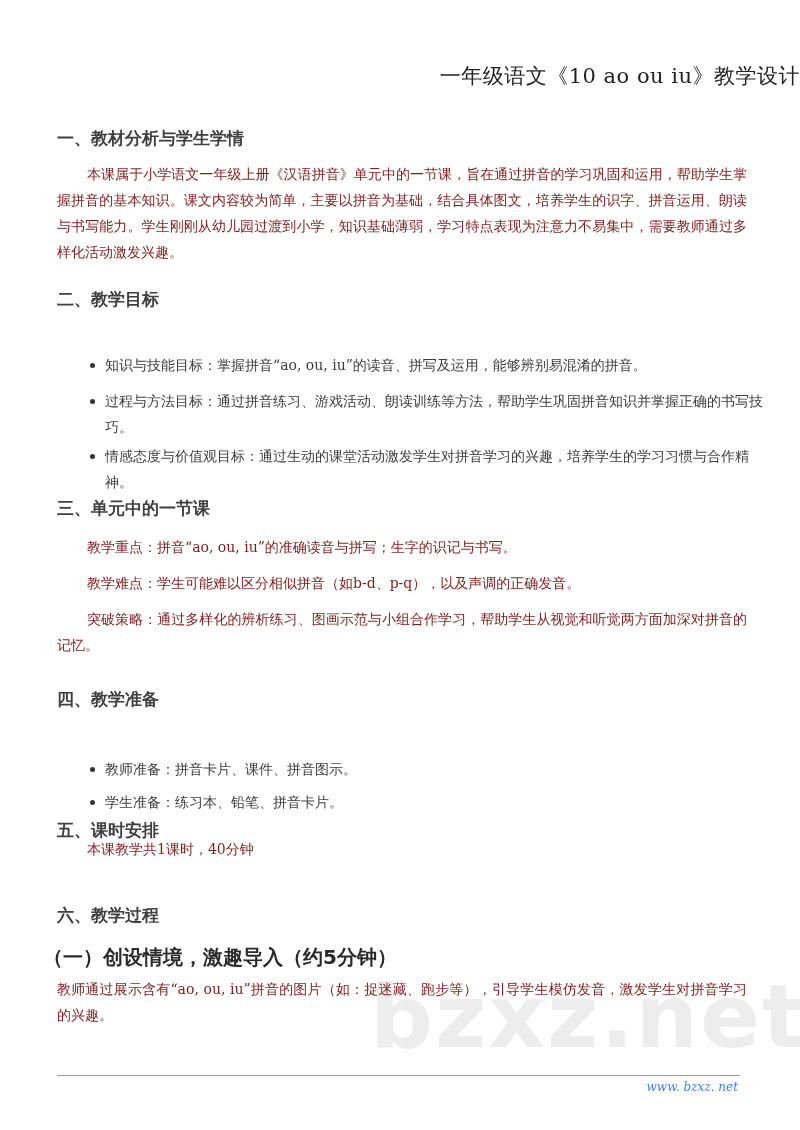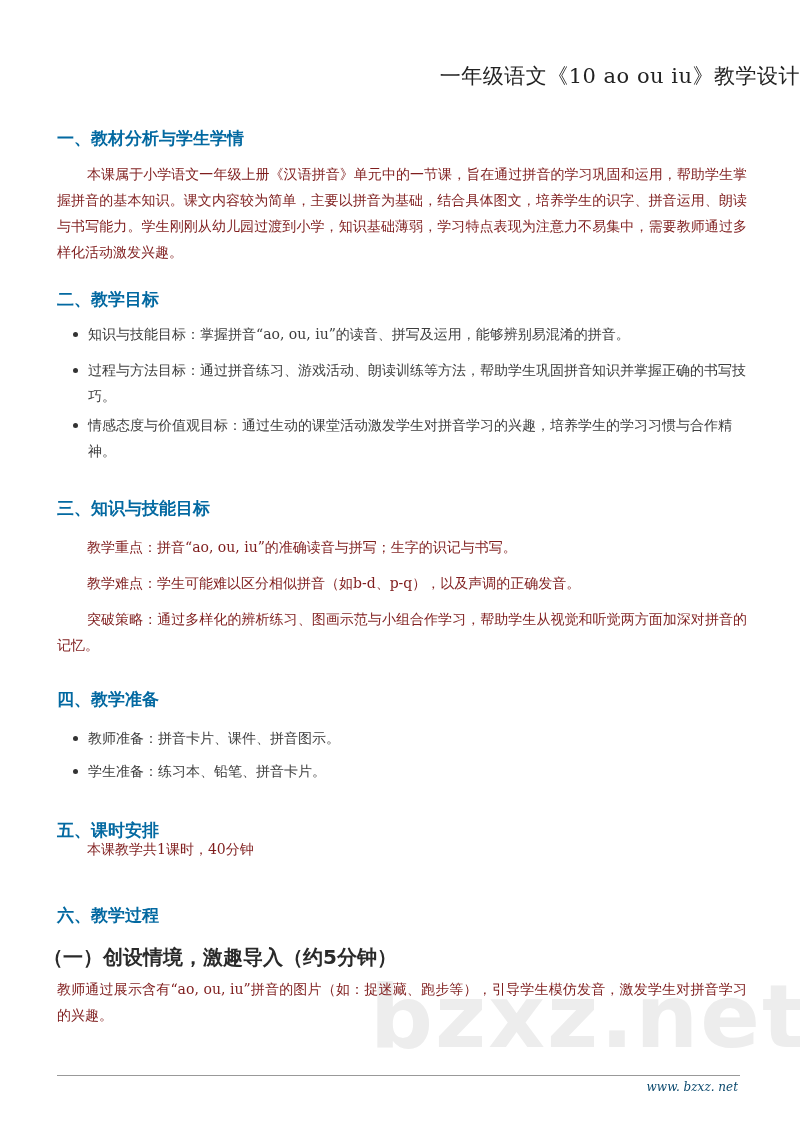--- a/index.html
+++ b/index.html
@@ -8,45 +8,45 @@
     font-family: "DejaVu Serif", "Liberation Serif", serif;
     color: #3a3a3a;
   }
   .page { position: absolute; left: 0; top: 0; width: 800px; height: 1130px; }
   .title {
     position: absolute; left: 0; width: 800px; top: 62px; text-align: right;
     font-size: 21px; color: #222; letter-spacing: 0.5px;
   }
   .h1 {
     position: absolute; left: 57px; font-size: 17px; font-weight: bold;
-    font-family: "DejaVu Sans", "Liberation Sans", sans-serif; color: #0369a1;
+    font-family: "DejaVu Sans", "Liberation Sans", sans-serif; color: #404040;
   }
   .para {
     position: absolute; left: 57px; width: 690px; font-size: 14px; line-height: 26px;
     text-indent: 30px; color: #7f1d1d; text-align: justify;
   }
   .para.noindent { text-indent: 0; }
   .bullet {
-    position: absolute; left: 88px; width: 660px; font-size: 14px; line-height: 26px; color: #3d3d3d;
+    position: absolute; left: 105px; width: 660px; font-size: 14px; line-height: 26px; color: #3d3d3d; margin-top: 31px;
   }
   .bullet .dot {
     position: absolute; left: -15px; top: 11px; width: 5px; height: 5px; border-radius: 50%; background: #333;
   }
   .h2 {
     position: absolute; left: 43px; font-size: 20px; font-weight: bold;
     font-family: "DejaVu Sans", "Liberation Sans", sans-serif; color: #2a2a2a;
   }
   .watermark {
     position: absolute; left: 370px; top: 965px; font-size: 88px; font-weight: bold;
     font-family: "DejaVu Sans", "Liberation Sans", sans-serif; color: #ededed; letter-spacing: 2px;
     z-index: 0;
   }
   .footer-line { position: absolute; left: 57px; top: 1075px; width: 683px; height: 1px; background: #999; }
   .footer-url {
-    position: absolute; right: 62px; top: 1080px; font-size: 12px; font-style: italic; color: #0c4a6e;
+    position: absolute; right: 62px; top: 1080px; font-size: 12px; font-style: italic; color: #3b82f6;
     font-family: "DejaVu Serif", "Liberation Serif", serif;
   }
   .z { z-index: 1; }
 </style>
 </head>
 <body>
 
 <div class="page">
 
   <div class="watermark">bzxz.net</div>
@@ -63,21 +63,21 @@
   </div>
   <div class="bullet z" style="top:357px;">
     <span class="dot"></span>
     <span>过程与方法目标：通过拼音练习、游戏活动、朗读训练等方法，帮助学生巩固拼音知识并掌握正确的书写技巧。</span>
   </div>
   <div class="bullet z" style="top:412px;">
     <span class="dot"></span>
     <span>情感态度与价值观目标：通过生动的课堂活动激发学生对拼音学习的兴趣，培养学生的学习习惯与合作精神。</span>
   </div>
 
-  <div class="h1 z" style="top:497px;">三、知识与技能目标</div>
+  <div class="h1 z" style="top:497px;">三、单元中的一节课</div>
   <div class="para z" style="top:534px;">教学重点：拼音“ao, ou, iu”的准确读音与拼写；生字的识记与书写。</div>
   <div class="para z" style="top:570px;">教学难点：学生可能难以区分相似拼音（如b-d、p-q），以及声调的正确发音。</div>
   <div class="para z" style="top:606px;">突破策略：通过多样化的辨析练习、图画示范与小组合作学习，帮助学生从视觉和听觉两方面加深对拼音的记忆。</div>
 
   <div class="h1 z" style="top:688px;">四、教学准备</div>
   <div class="bullet z" style="top:725px;">
     <span class="dot"></span>
     <span>教师准备：拼音卡片、课件、拼音图示。</span>
   </div>
   <div class="bullet z" style="top:758px;">

